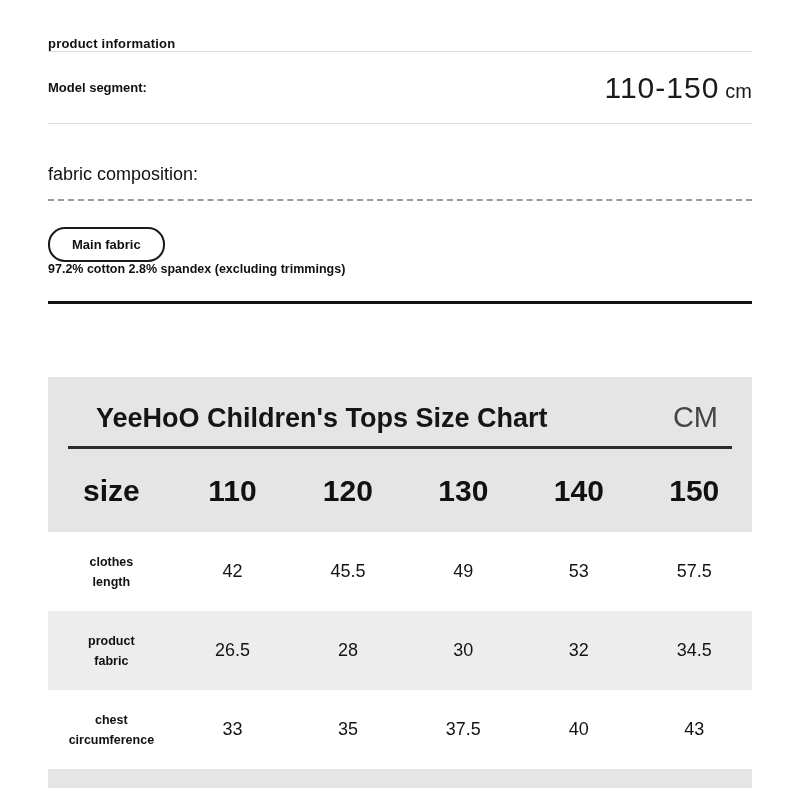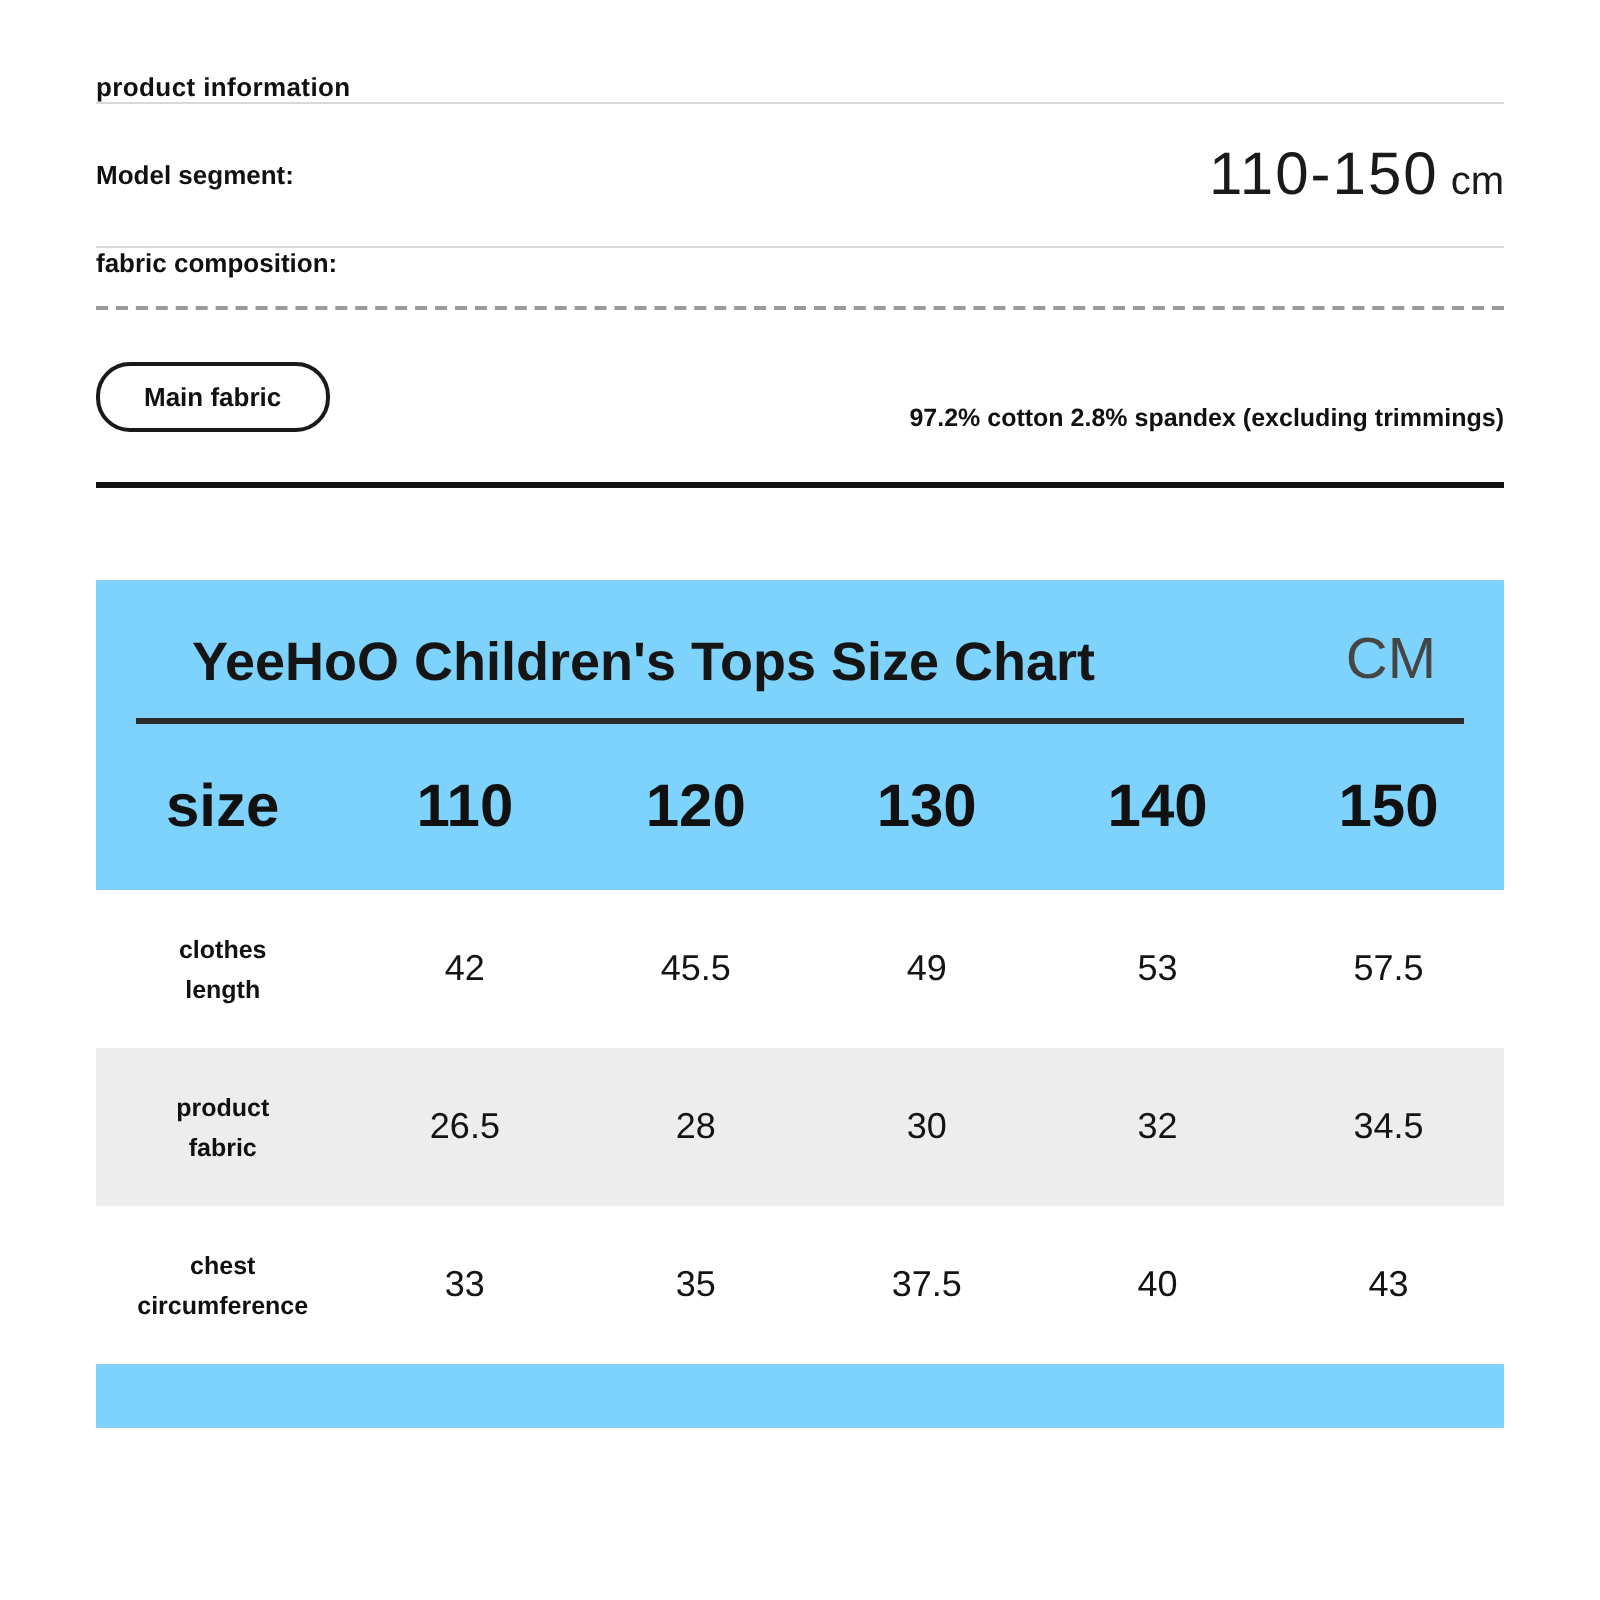--- a/index.html
+++ b/index.html
@@ -48,33 +48,35 @@
     color: #1a1a1a;
     white-space: nowrap;
   }
   .model-unit {
     font-size: 20px;
     font-weight: 500;
     letter-spacing: 0;
     margin-left: 6px;
   }
   .fabric-label {
-    font-size: 13px;
-    font-weight: 700;
+    margin-top: 40px;
+    font-size: 18px;
+    font-weight: 400;
   }
   hr.dashed-divider {
     border: none;
     border-top: 2px dashed #9a9a9a;
     margin: 14px 0 0 0;
   }
   .fabric-row {
     display: flex;
     justify-content: space-between;
-    align-items: flex-end;
+    align-items: flex-start;
     margin-top: 26px;
+    flex-direction: column;
   }
   .main-fabric-btn {
     background: #ffffff;
     border: 2px solid #1a1a1a;
     border-radius: 17px;
     padding: 8px 22px;
     font-family: inherit;
     font-size: 13px;
     font-weight: 700;
     color: #111111;
@@ -84,23 +86,23 @@
     font-size: 12.5px;
     font-weight: 700;
     color: #111111;
   }
   hr.thick-divider {
     border: none;
     border-top: 3px solid #111111;
     margin: 25px 0 0 0;
   }
   .size-chart {
-    margin-top: 46px;
-    background: #7dd3fc;
-    padding-bottom: 32px;
+    margin-top: 73px;
+    background: #e5e5e5;
+    padding-bottom: 19px;
   }
   .chart-header {
     display: flex;
     justify-content: space-between;
     align-items: flex-end;
     padding: 24px 34px 0 48px;
   }
   .chart-title {
     font-size: 27px;
     font-weight: 700;

